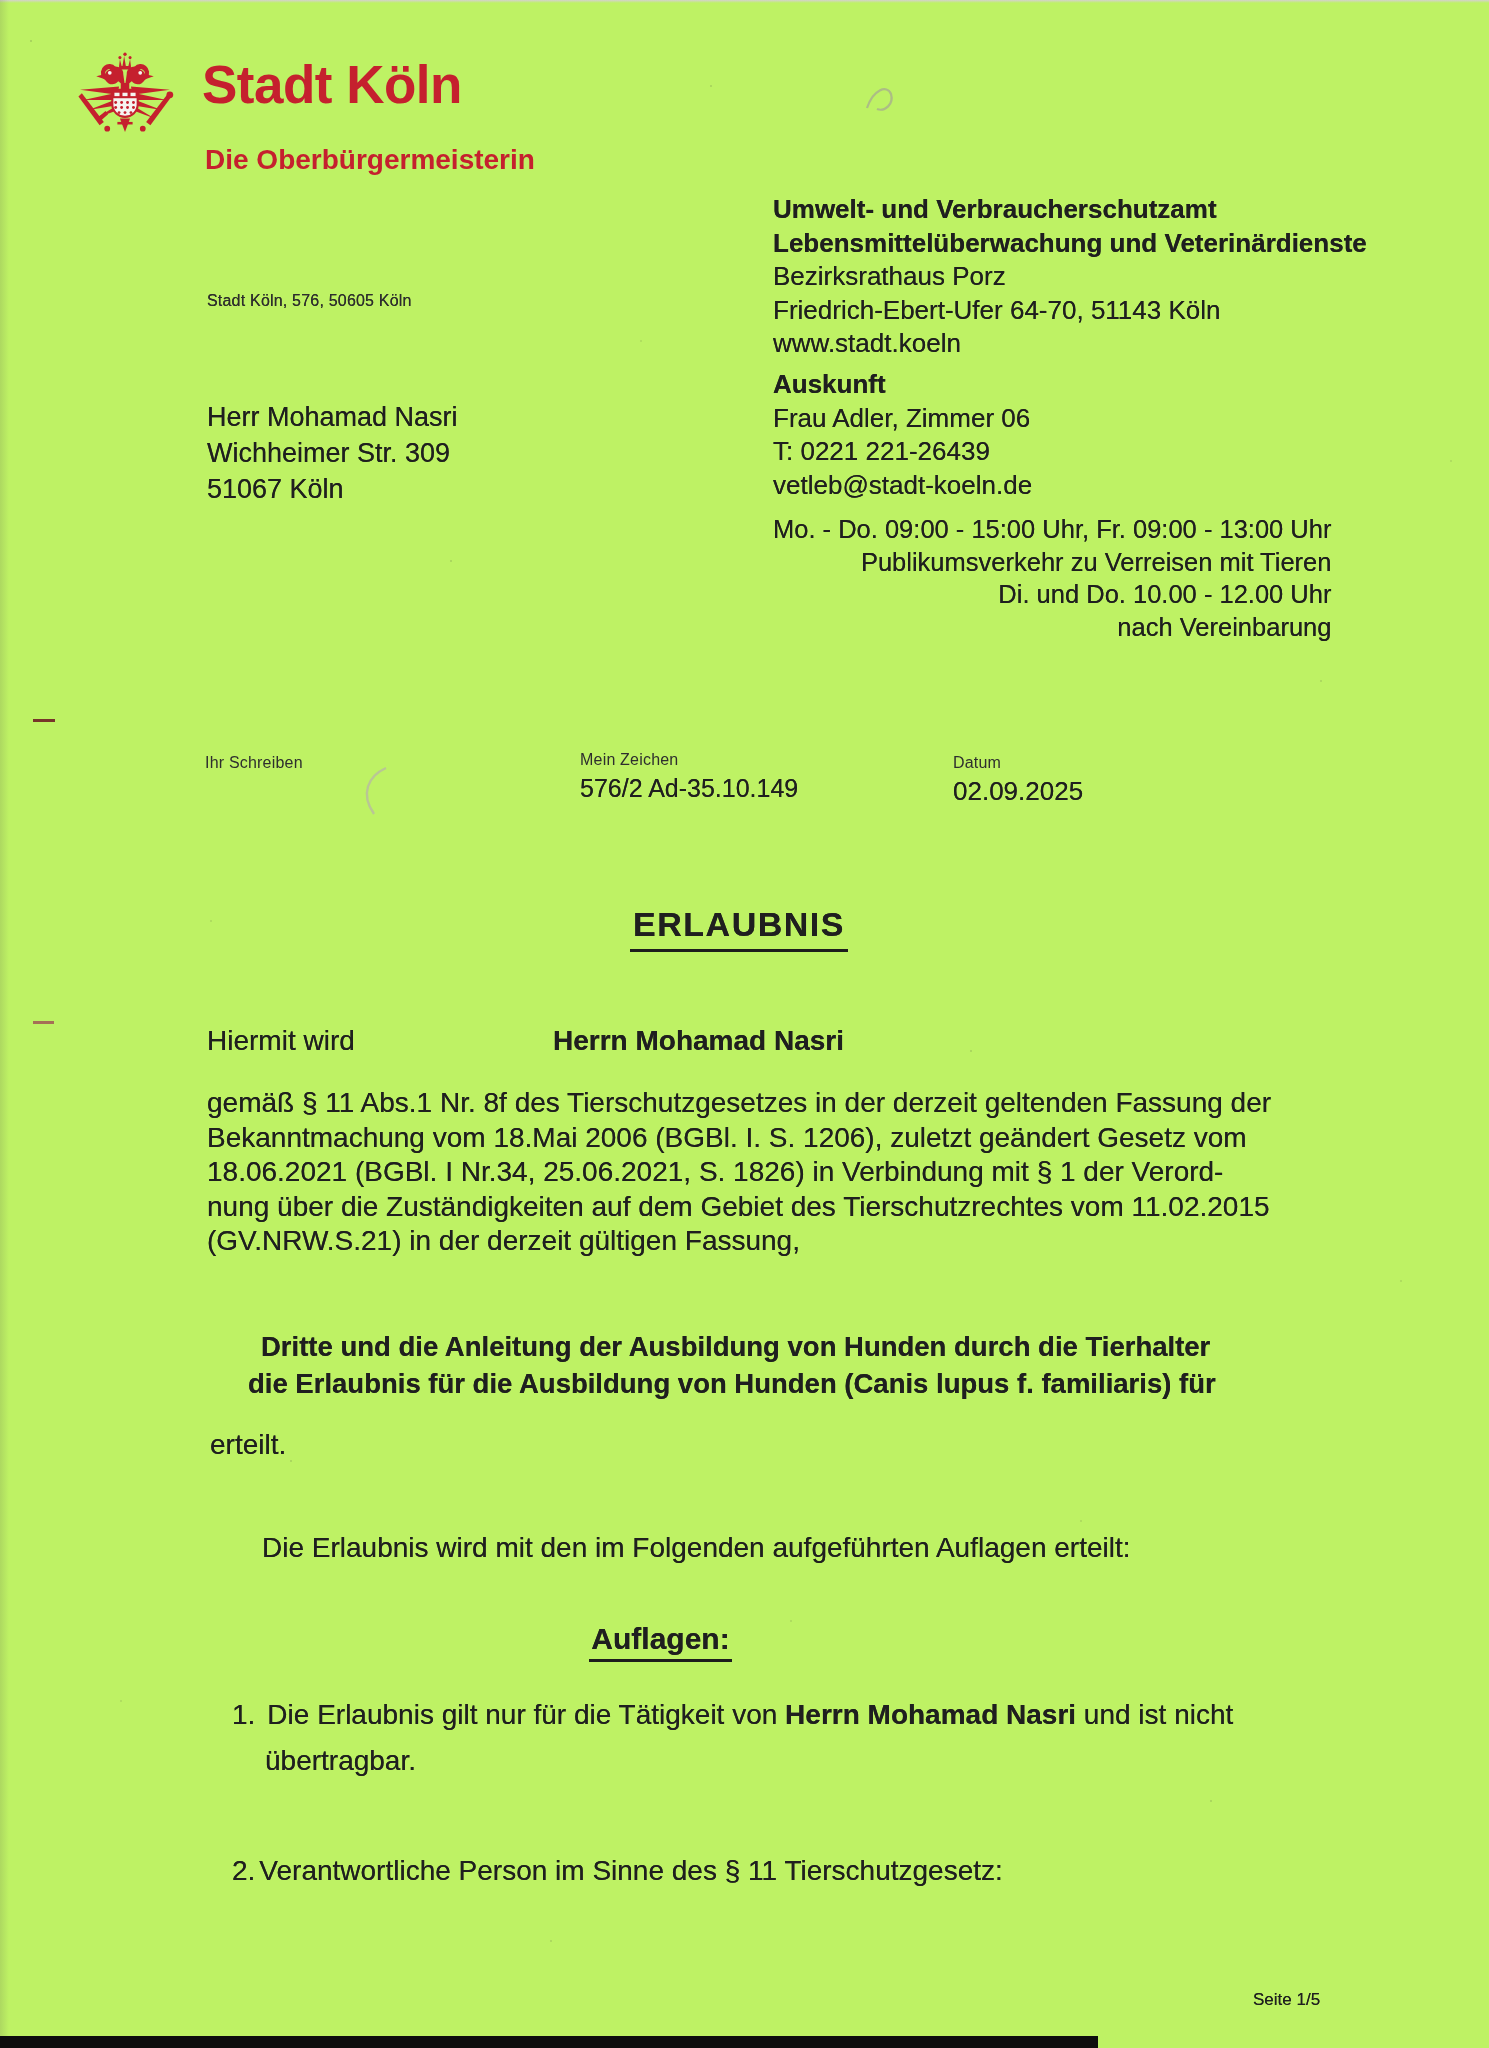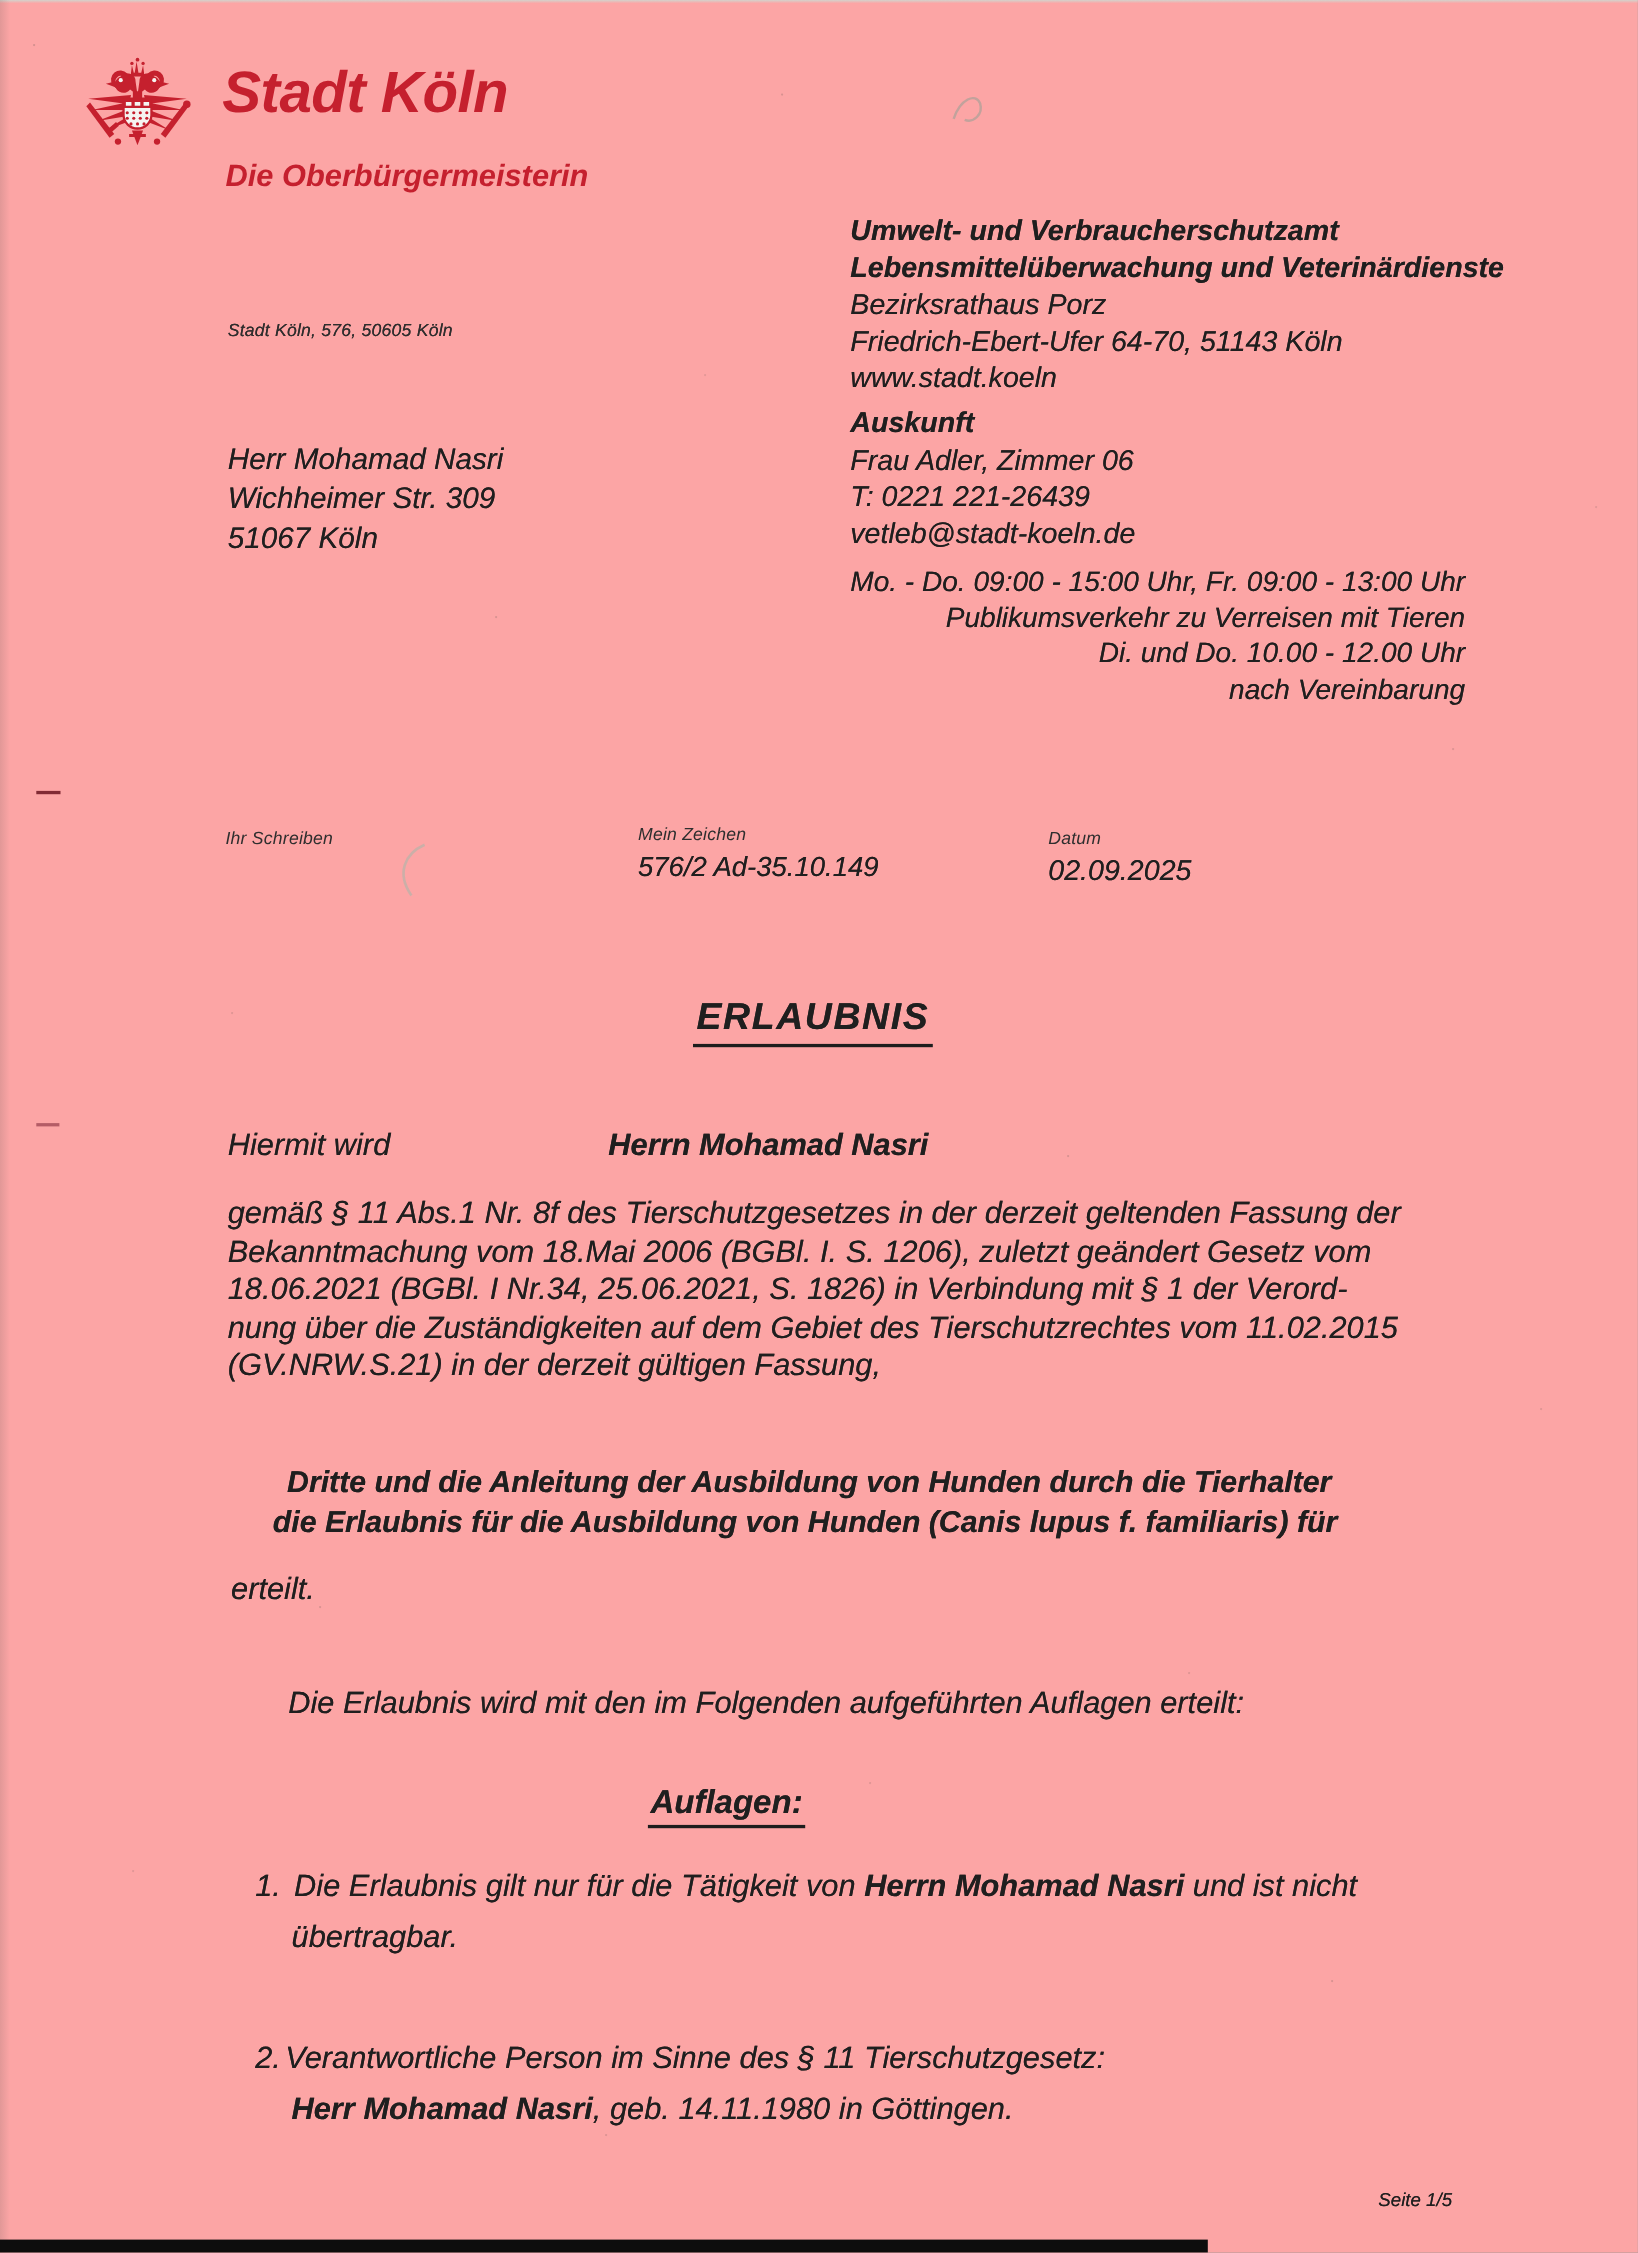--- a/index.html
+++ b/index.html
@@ -1,19 +1,19 @@
 <!DOCTYPE html>
 <html><head>
 <meta charset="utf-8">
 <style>
   html,body { margin:0; padding:0; background:#9a9a9a; }
   .page {
     position:relative; width:1489px; height:2048px;
-    background:#fca5a5; overflow:hidden;
-    font-family:"Liberation Sans", sans-serif; color:#1f1f1f;font-style:italic;
+    background:#bef264; overflow:hidden;
+    font-family:"Liberation Sans", sans-serif; color:#1f1f1f;
   }
   .abs { position:absolute; }
   .ink { text-shadow: 0 0 0.6px rgba(25,25,25,0.85); }
   .red { color:#c5202e; }
   .bold { font-weight:bold; }
   .small-label { font-size:16px; color:#2e2e2e; letter-spacing:0.2px; }
 
   .brand { font-size:53px; font-weight:bold; letter-spacing:-0.5px; line-height:1; }
   .brand-sub { font-size:28px; font-weight:bold; line-height:1; }
 
@@ -199,19 +199,16 @@
   </div>
 
   <div class="abs body-txt ink" style="left:232px; top:1698px;">
     <span>1.</span><span style="margin-left:12px;">Die Erlaubnis gilt nur für die Tätigkeit von </span><span class="bold">Herrn Mohamad Nasri</span><span> und ist nicht</span>
   </div>
   <div class="abs body-txt ink" style="left:265px; top:1744px;">übertragbar.</div>
 
   <div class="abs body-txt ink" style="left:232px; top:1854px;">
     <span>2.</span><span style="margin-left:4px;">Verantwortliche Person im Sinne des § 11 Tierschutzgesetz:</span>
   </div>
-  <div class="abs body-txt ink" style="left:265px; top:1900px;">
-    <span class="bold">Herr Mohamad Nasri</span><span>, geb. 14.11.1980 in Göttingen.</span>
-  </div>
 
   <div class="abs ink" style="left:1253px; top:1990px; font-size:17px;">Seite 1/5</div>
 
 </div>
 
 </body></html>

